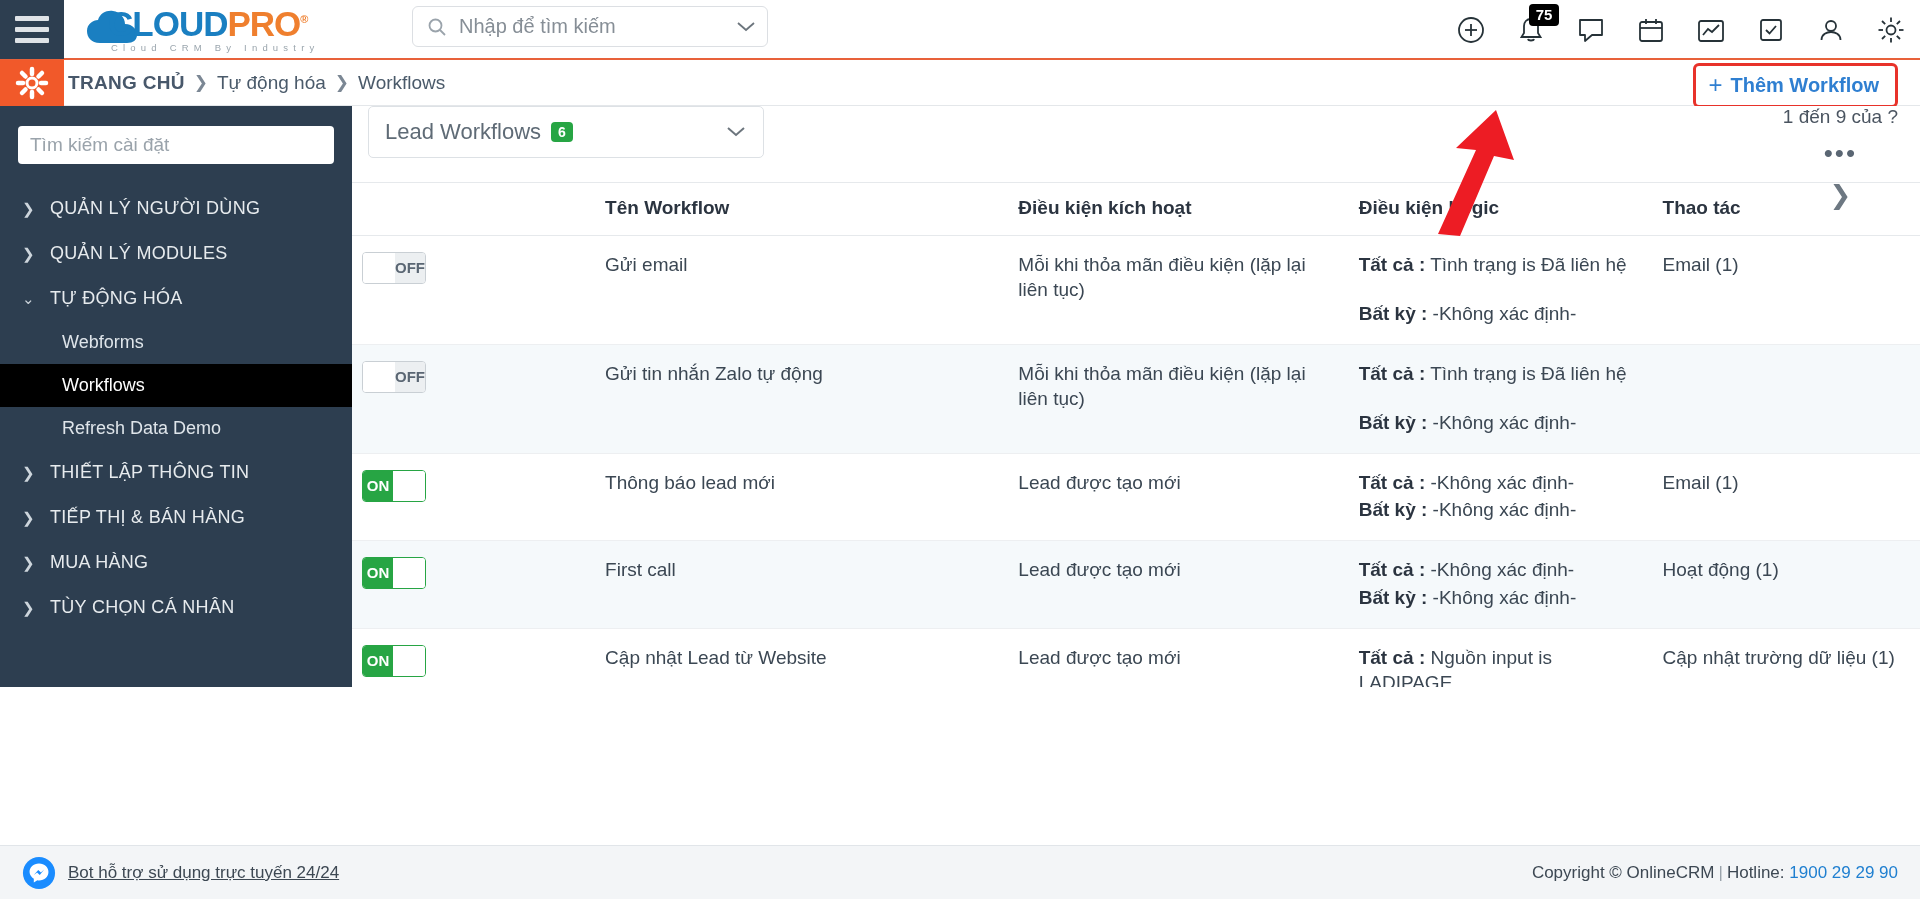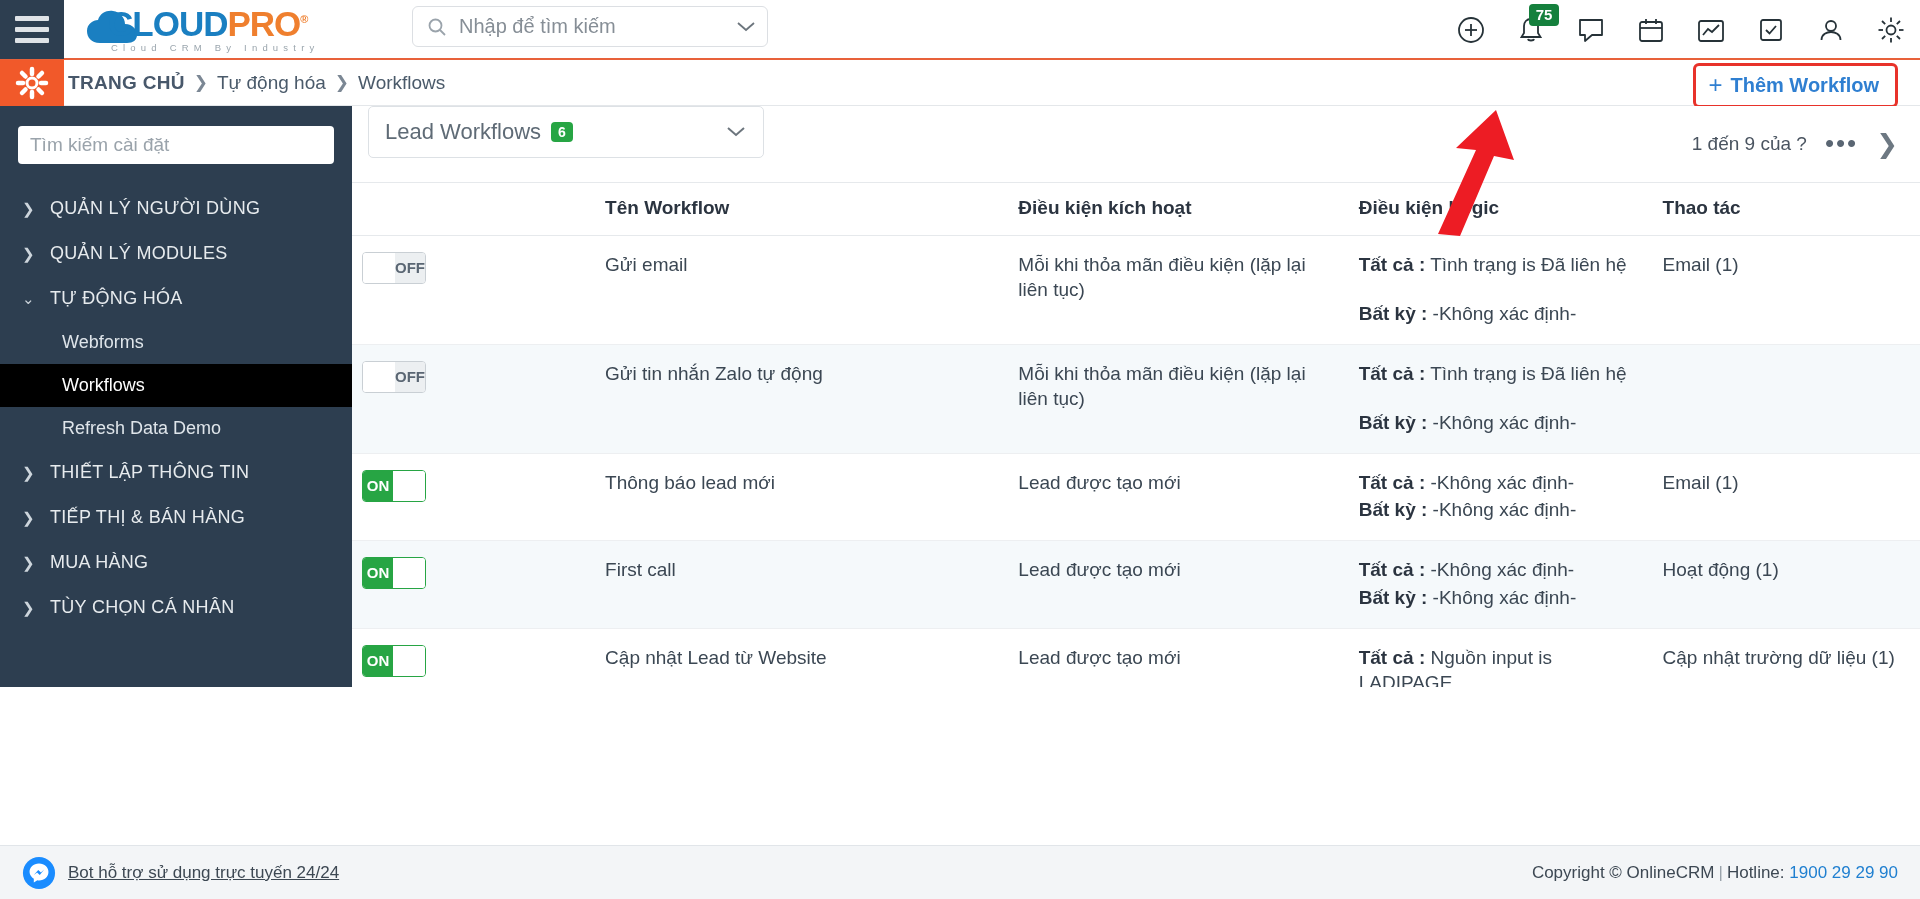--- a/index.html
+++ b/index.html
@@ -45,21 +45,21 @@
   .gs-caret { margin-left: auto; color: #6c757d; }
 
   .topicons {
     position: absolute; right: 14px; top: 0; height: 60px;
     display: flex; align-items: center; gap: 30px;
   }
   .ticon { position: relative; width: 30px; height: 30px; cursor: pointer; color: #263238;
            display:flex; align-items:center; justify-content:center; }
   .badge {
     position: absolute; top: -11px; left: 13px; min-width: 30px; height: 22px;
-    background: #15803d; color: #fff; border-radius: 4px;
+    background: #000000; color: #fff; border-radius: 4px;
     font-size: 15px; font-weight: bold; line-height: 22px; text-align: center; padding: 0 4px;
   }
 
   
   .crumbbar {
     position: absolute; top: 60px; left: 0; width: 1920px; height: 46px;
     background: #fff; border-bottom: 1px solid #e4e7ea; display: flex; align-items: center;
   }
   .crumb-gear {
     width: 64px; height: 46px; background: #f1592a; color: #fff;
@@ -127,21 +127,21 @@
   .tsearch {
     margin-left: 42px; width: 636px; height: 52px; border: 1px solid #dde1e5;
     border-radius: 5px; display: flex; align-items: center; padding: 0 14px;
   }
   .tsearch input {
     border: 0; outline: 0; width: 100%; margin-left: 12px; font-size: 20px; color: #5f6b76;
     font-family: "Liberation Sans", sans-serif;
   }
   .tsearch input::placeholder { color: #8b949c; }
 
-  .pager { margin-left: auto; display: flex; align-items: center; gap: 18px; padding-right: 6px; }
+  .pager { margin-left: auto; display: flex; align-items: center; gap: 18px; padding-right: 6px; flex-direction: column; }
   .pager .ptext { font-size: 19px; color: #4a5460; }
   .pager .ptext .q { color: #4a5460; }
   .pager .dots { font-size: 26px; color: #5a6673; letter-spacing: 2px; cursor: pointer; line-height: .6; }
   .pager .next { font-size: 26px; color: #6d7882; cursor: pointer; }
 
   
   table { width: 100%; border-collapse: collapse; table-layout: fixed; }
   thead th {
     text-align: left; font-size: 19px; color: #2b3440; font-weight: bold;
     padding: 14px 10px 16px 10px; border-top: 1px solid #e6e9ec; border-bottom: 1px solid #e6e9ec;

